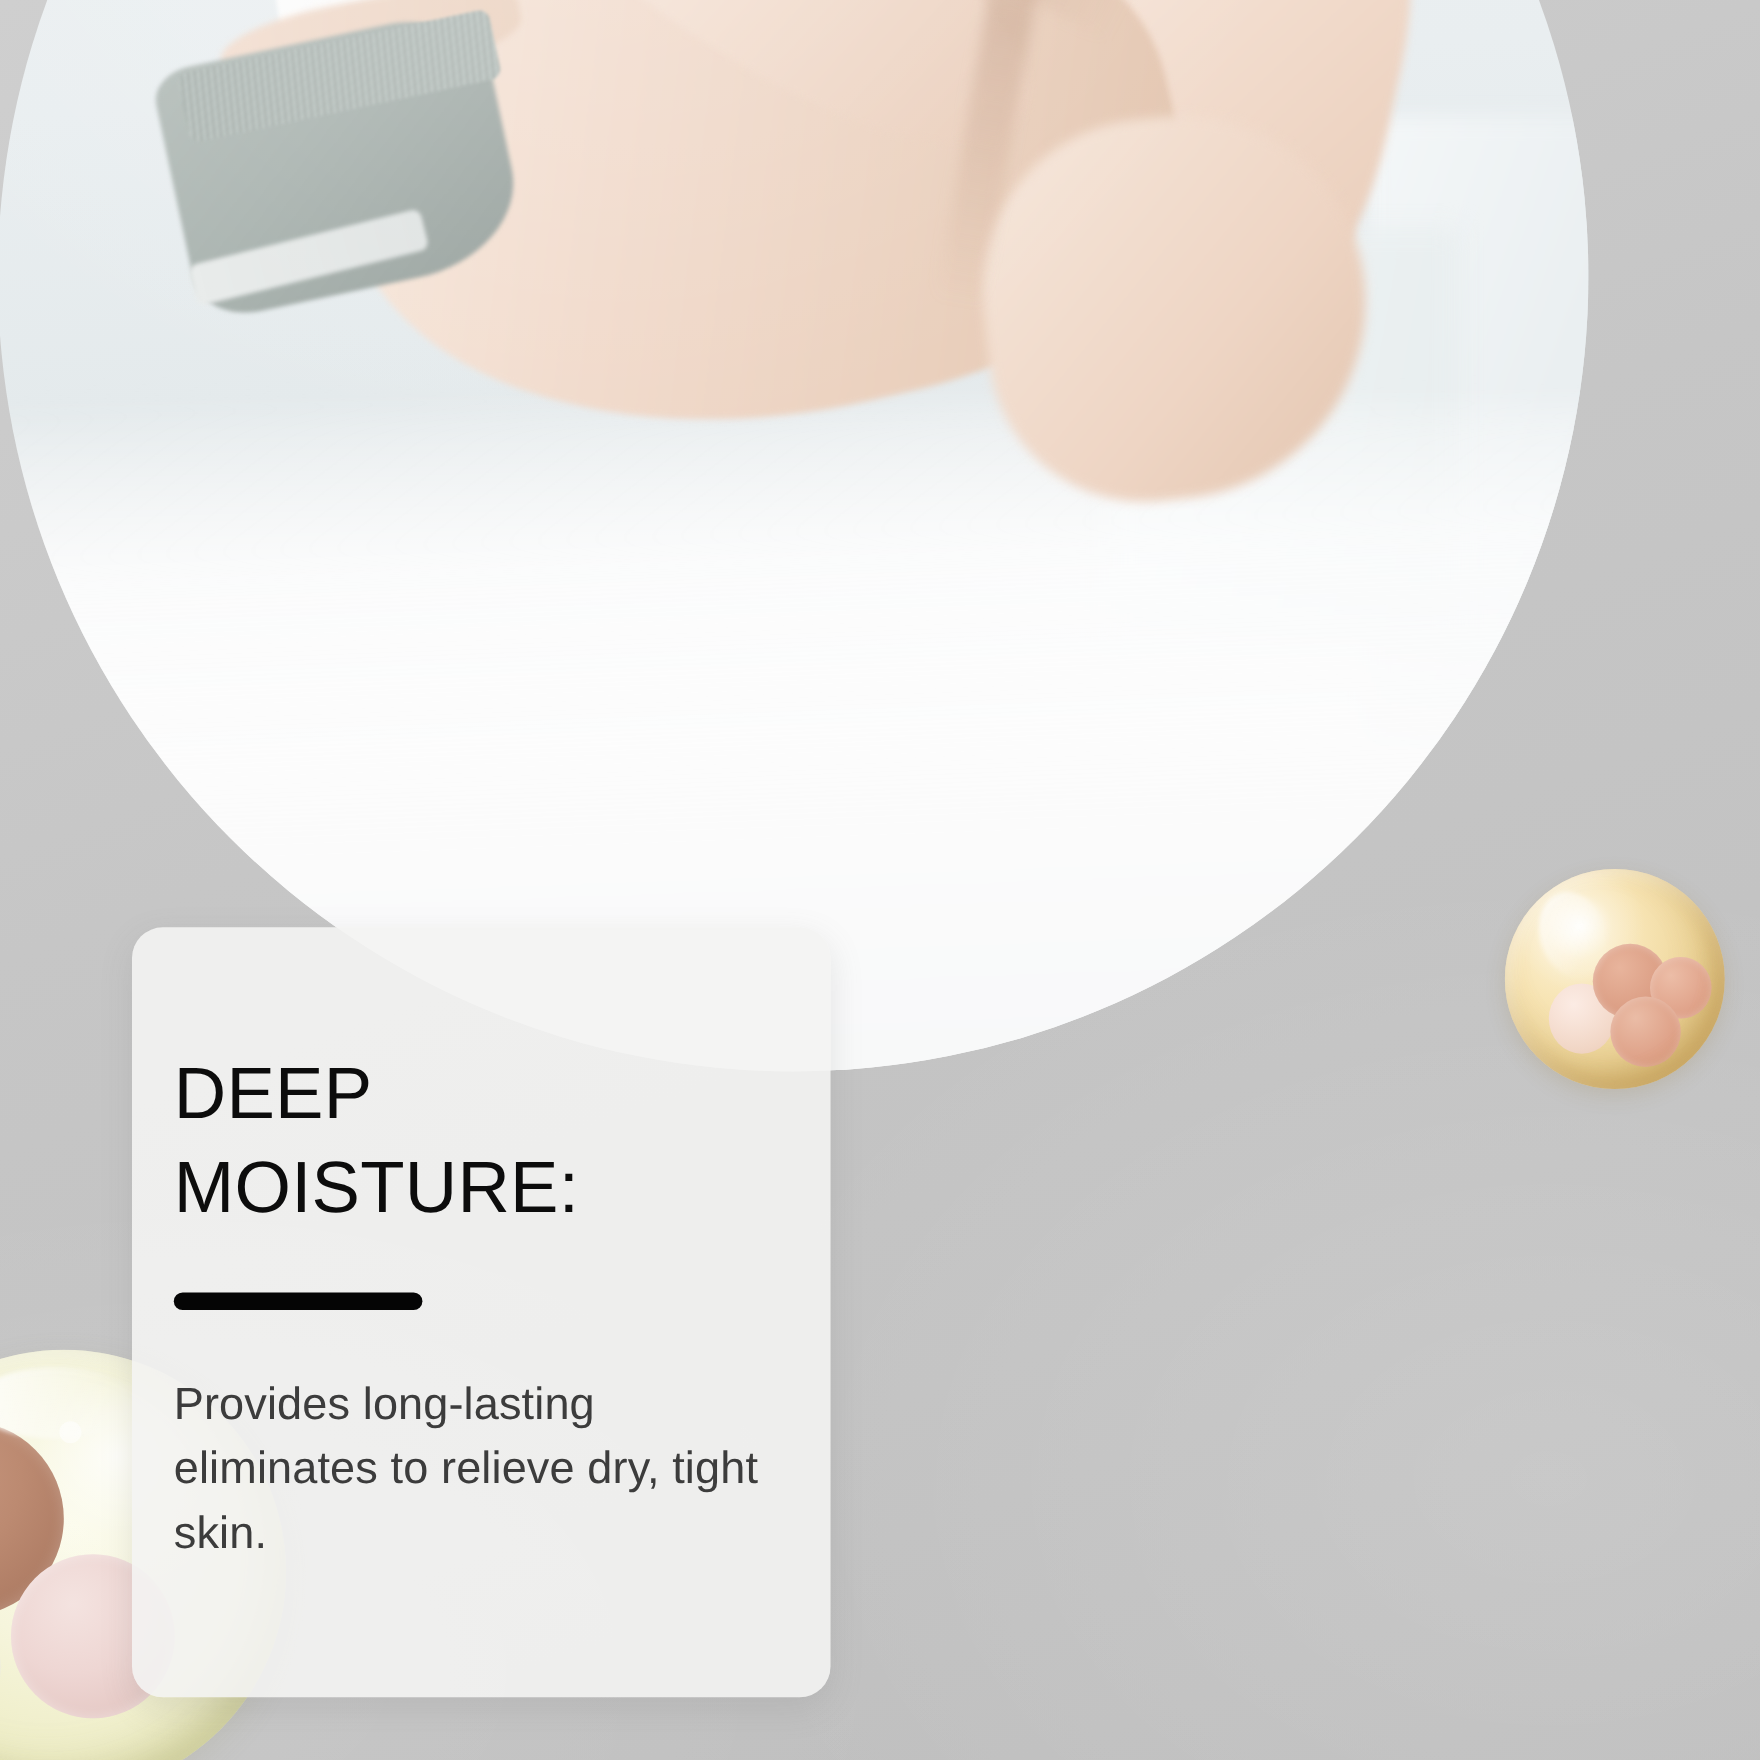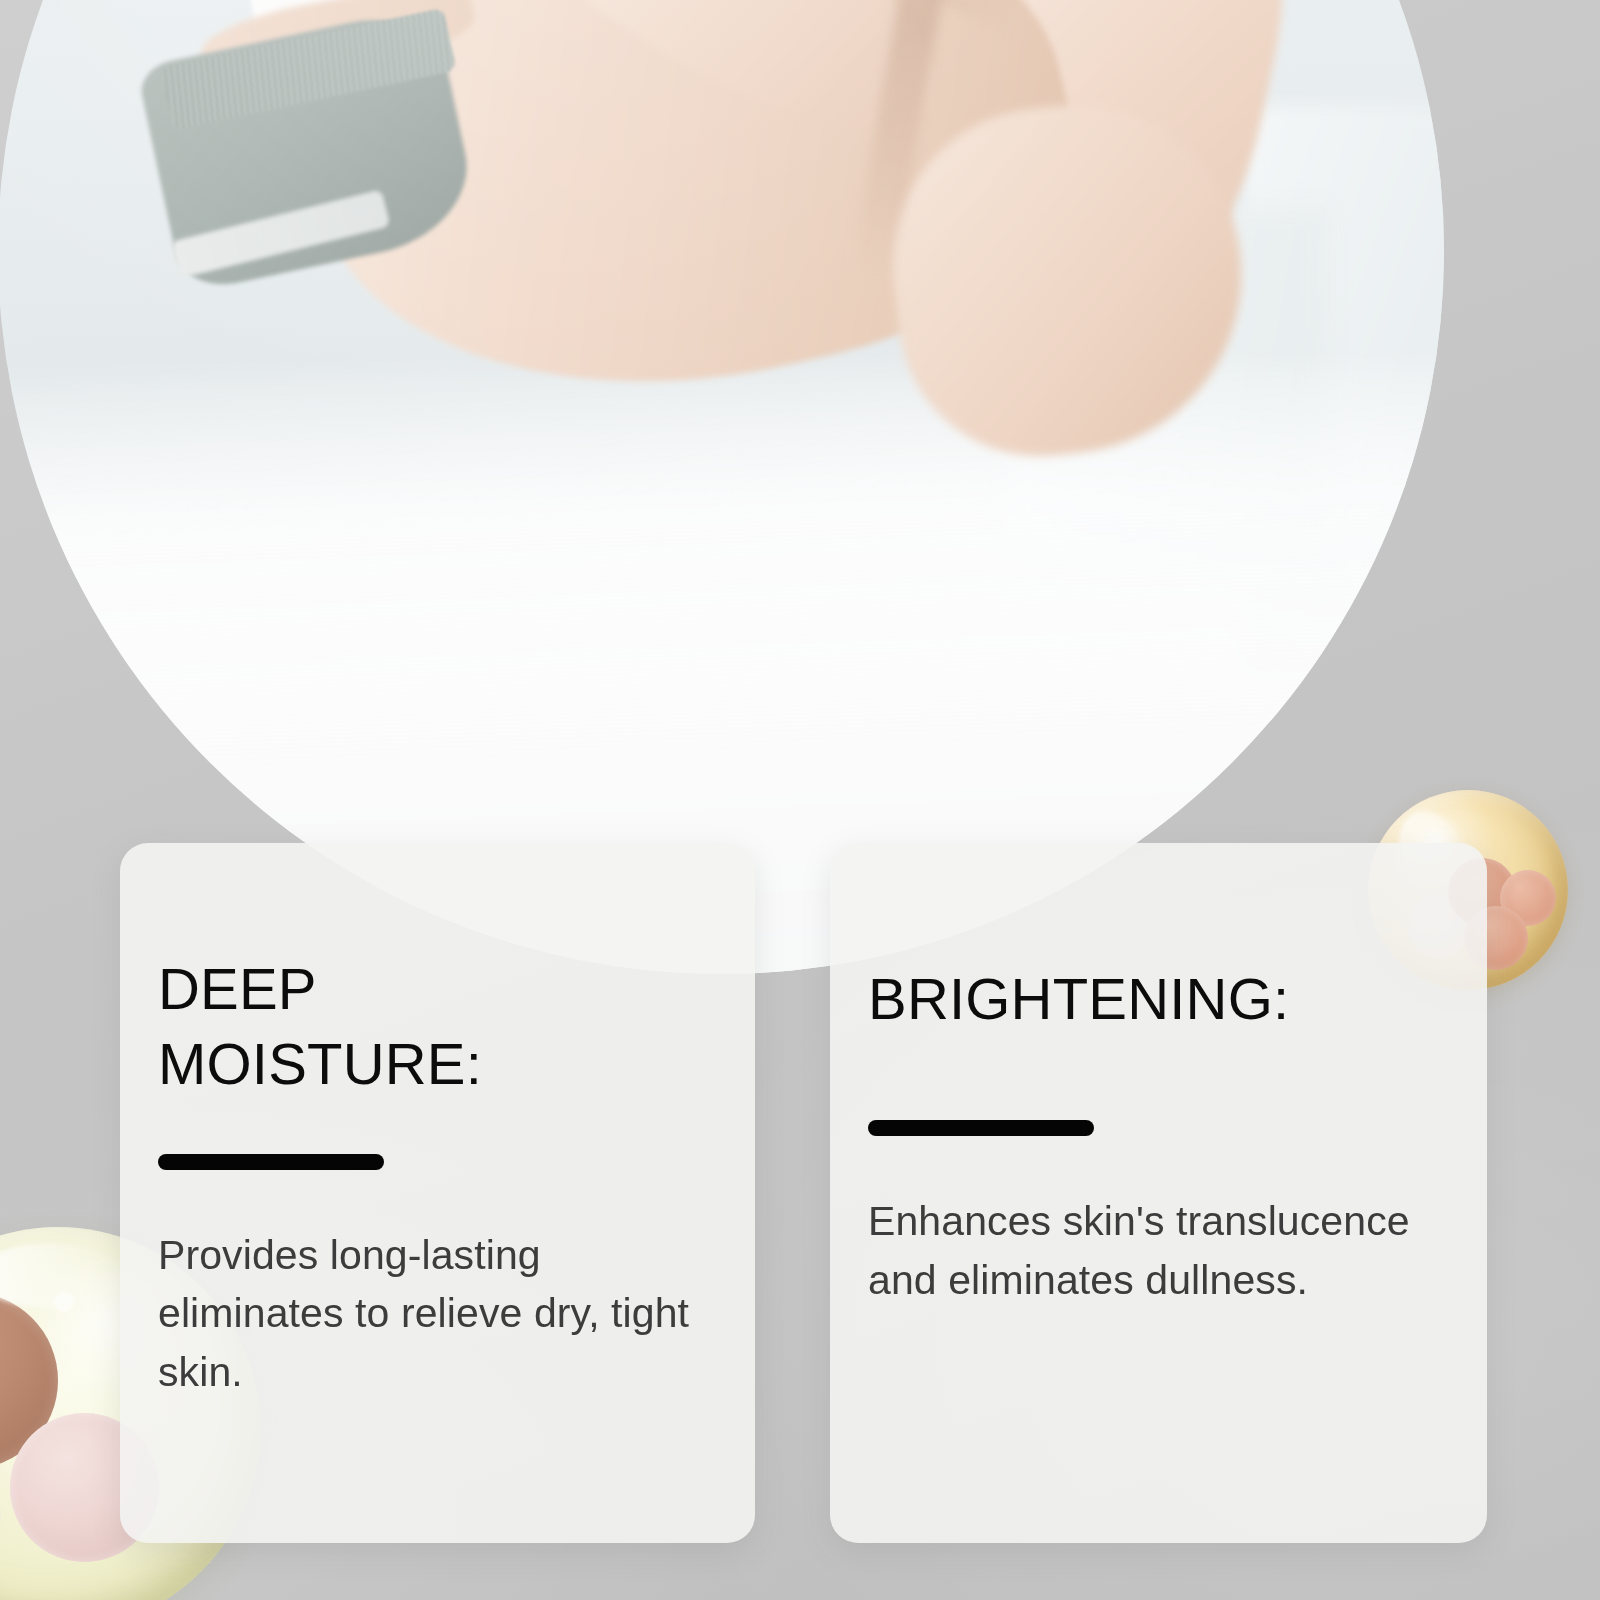--- a/index.html
+++ b/index.html
@@ -240,21 +240,21 @@
     padding: 108px 0 0 0;
     overflow: hidden;
   }
   .card-left  { left: 120px; width: 635px; }
   .card-right { left: 830px; width: 657px; padding-top: 118px; }
 
   .card-inner-left  { padding-left: 38px; padding-right: 36px; }
   .card-inner-right { padding-left: 38px; padding-right: 40px; }
 
   .card-title {
-    font-size: 58px;
+    font-size: 66px;
     line-height: 1.30;
     font-weight: 400;
     letter-spacing: 0.2px;
     color: #0c0c0c;
     margin: 0;
     white-space: pre-line;
   }
   .rule {
     width: 226px;
     height: 16px;
@@ -428,21 +428,14 @@
 
   <div class="card card-left z-card">
     <div class="card-inner-left">
       <h2 class="card-title">DEEP
 MOISTURE:</h2>
       <div class="rule"></div>
       <p class="card-body">Provides long-lasting eliminates to relieve dry, tight skin.</p>
     </div>
   </div>
 
-  <div class="card card-right z-card">
-    <div class="card-inner-right">
-      <h2 class="card-title">BRIGHTENING:</h2>
-      <div class="rule"></div>
-      <p class="card-body">Enhances skin's translucence and eliminates dullness.</p>
-    </div>
-  </div>
 
 </div>
 
 </body></html>

